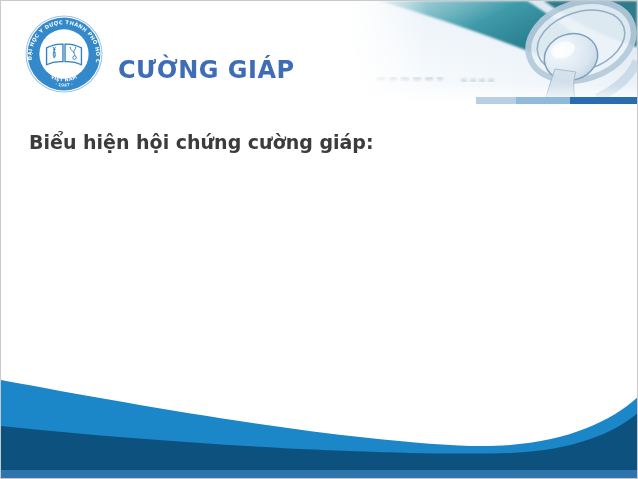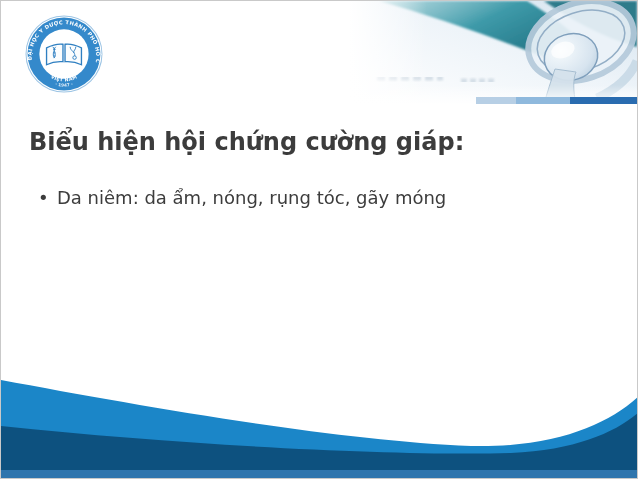--- a/index.html
+++ b/index.html
@@ -14,21 +14,21 @@
     position:absolute;left:117px;top:56px;margin:0;z-index:4;
     font-size:24px;font-weight:bold;letter-spacing:0.5px;color:#3e6db6;line-height:1.1;
   }
   .header-image{position:absolute;right:0;top:0;width:288px;height:103px;z-index:1;}
   .accent-bar{position:absolute;top:96px;left:475px;height:7px;display:flex;z-index:3;}
   .accent-bar .seg1{width:40px;background:#b7cfe5;}
   .accent-bar .seg2{width:54px;background:#8fb9dd;}
   .accent-bar .seg3{width:69px;background:#2a6cb0;}
   
   .content{position:absolute;left:28px;top:126px;width:582px;z-index:4;color:#3c3c3c;}
-  .content .heading{margin:0 0 24px 0;font-size:24px;font-weight:bold;line-height:31px;}
+  .content .heading{margin:0 0 8px 0;font-size:19px;font-weight:bold;line-height:31px;}
   .content ul{list-style:none;margin:0;padding:0;}
   .content li{
     position:relative;padding-left:28px;margin:0 0 5px 0;
     font-size:18px;line-height:31px;width:562px;
   }
   .content li::before{
     content:"\2022";position:absolute;left:9px;top:0;
     font-size:18px;line-height:31px;color:#3c3c3c;
   }
   
@@ -67,20 +67,21 @@
       <path d="M30 31 C26 34 32 38 28 42"></path>
       <path d="M27.6 33.5 h2.2 M27.2 37 h2.6 M27.8 40 h2"></path>
     </g>
     <g stroke="#2f7fc1" stroke-width="0.9" fill="none">
       <path d="M44 31 C44 35 49 35.5 48.5 40"></path>
       <path d="M49.5 31 C49.5 34 47 34.5 47.5 37"></path>
       <circle cx="48.3" cy="41.5" r="1.7" fill="#fbfdfe"></circle>
     </g>
   </svg>
 
+  <h1 class="slide-title">CƯỜNG GIÁP</h1>
 
   <svg class="header-image" viewBox="0 0 288 103" preserveAspectRatio="none" aria-hidden="true">
     <defs>
       <linearGradient id="bgWash" x1="0" y1="1" x2="1" y2="0">
         <stop offset="0" stop-color="#ffffff"></stop>
         <stop offset="0.55" stop-color="#eef4f9"></stop>
         <stop offset="1" stop-color="#d3e2ee"></stop>
       </linearGradient>
       <linearGradient id="tealGrad" x1="0" y1="0" x2="1" y2="0.6">
         <stop offset="0" stop-color="#8ec7cf" stop-opacity="0.55"></stop>
@@ -127,21 +128,20 @@
 
   <div class="accent-bar">
     <div class="seg1"></div>
     <div class="seg2"></div>
     <div class="seg3"></div>
   </div>
 
   <div class="content">
     <p class="heading">Biểu hiện hội chứng cường giáp:</p>
     <ul>
-      <li>Da niêm: da ẩm, nóng, rụng tóc, gãy móng</li>
     </ul>
   </div>
 
   <svg class="bottom-wave" viewBox="0 0 638 104" preserveAspectRatio="none" aria-hidden="true">
     <path d="M0 6 C140 32 330 66 470 72 C555 74 608 50 638 22 L638 104 L0 104 Z" fill="#1b86c8"></path>
     <path d="M0 52 C190 72 400 82 510 79 C575 76 615 58 638 38 L638 104 L0 104 Z" fill="#0d517f"></path>
     <rect x="0" y="96" width="638" height="8" fill="#2f75ad"></rect>
   </svg>
 
 </div>

